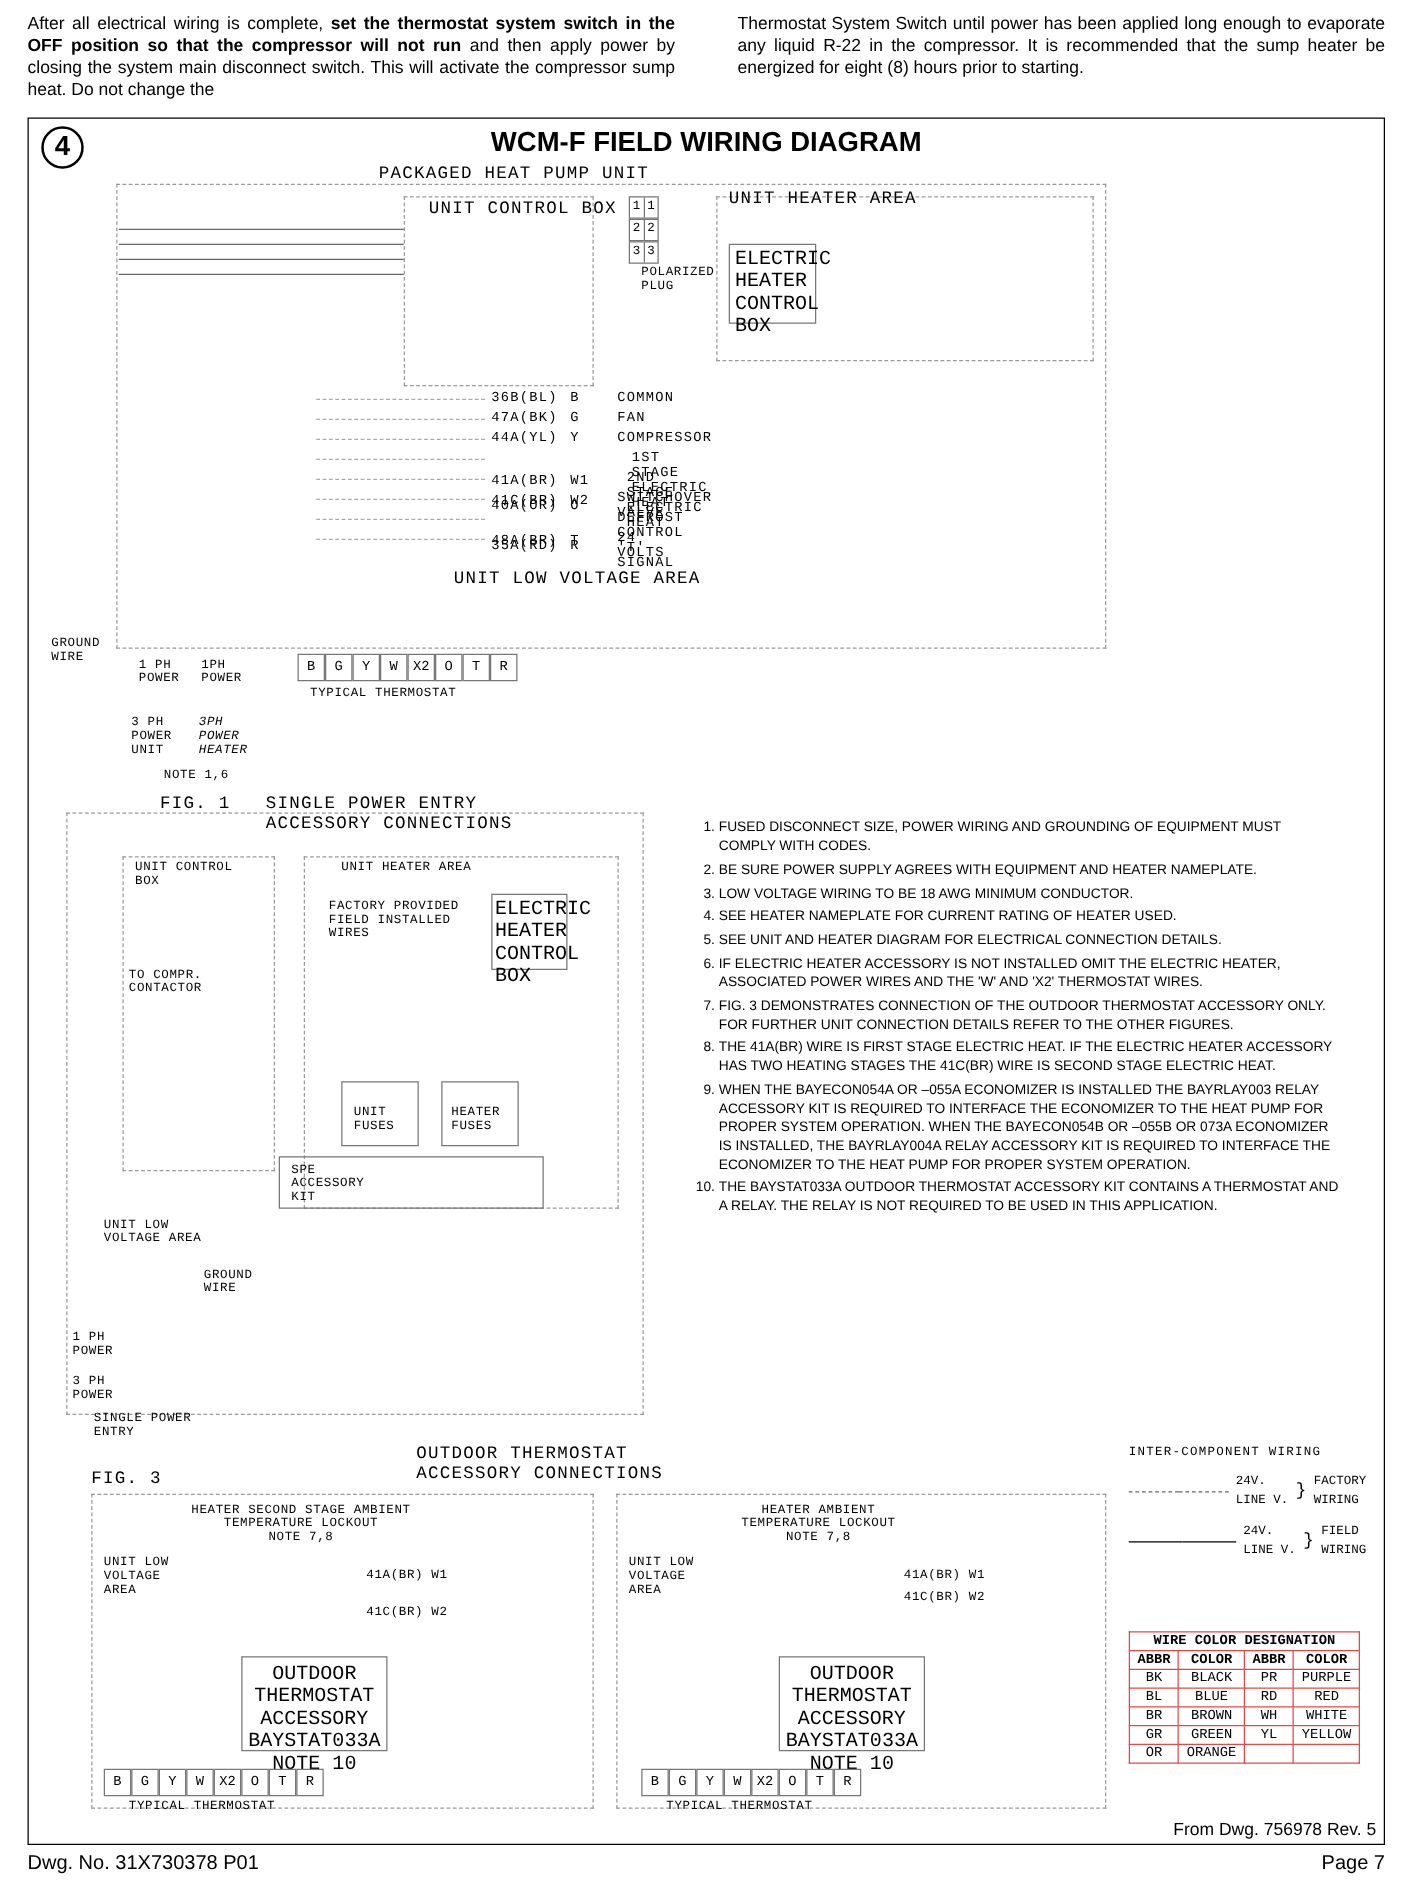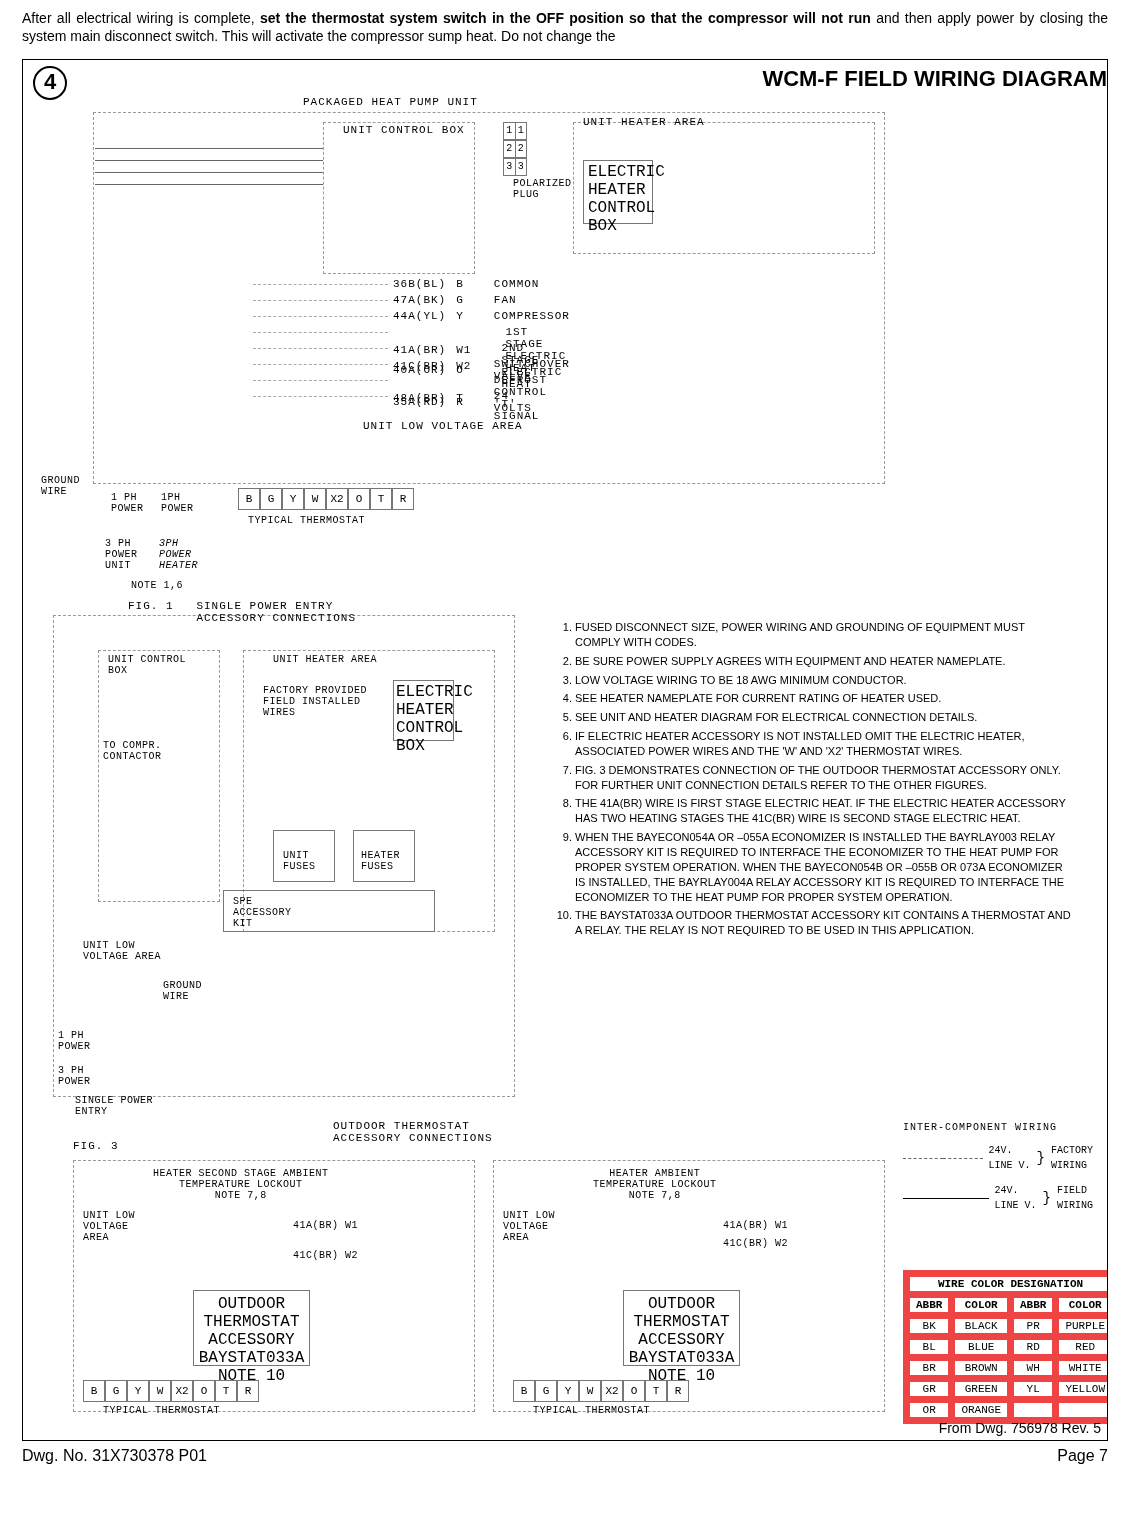--- a/index.html
+++ b/index.html
@@ -34,29 +34,29 @@
     width: 30px; height: 30px;
     border: 2px solid #000;
     border-radius: 50%;
     text-align: center;
     line-height: 28px;
     font-size: 22px;
     font-weight: bold;
   }
 
   .diagram-title {
-    text-align: right;
+    text-align: center;
     font-size: 22px;
     font-weight: bold;
     margin-top: 6px;
   }
 
   .mono {
     font-family: "Courier New", monospace;
-    font-size: 11px;
+    font-size: 14px;
     letter-spacing: 1px;
     color: #000;
     white-space: nowrap;
   }
   .mono-s { font-family:"Courier New",monospace; font-size:10px; letter-spacing:0.5px; white-space:nowrap; }
 
   .label { position: absolute; }
 
   .top-dashed {
     position: absolute;
@@ -111,37 +111,38 @@
   .notes li { margin-bottom:4px; text-align:left; }
 
   
   .from-dwg { position:absolute; right:6px; bottom:4px; font-size:14px; }
 
   
   .page-footer { display:flex; justify-content:space-between; font-size:16px; font-weight:normal; margin-top:6px; }
 
   
   .wct { position:absolute; border-collapse:collapse; font-family:"Courier New",monospace; font-size:11px; }
-  .wct td, .wct th { border:7px solid #ef4444; padding:1px 6px; text-align:center; }
+  .wct td, .wct th { border:1px solid #ef4444; padding:1px 6px; text-align:center; }
 
   
   .legend { position:absolute; left:880px; top:1060px; width:190px; font-family:"Courier New",monospace; font-size:10px; line-height:1.5; }
   .legend .row { display:flex; align-items:center; gap:6px; margin-bottom:2px;}
   .legend .dash { width:45px; border-top:1px dashed #666; }
   .legend .solid { width:45px; border-top:1px solid #000; }
   .dline { position:absolute; height:0; border-top:1px dashed #aaa; }
   .bus   { position:absolute; height:0; border-top:1.5px solid #666; }
 </style>
 </head>
 <body>
 
 <div class="top-text">
   <div>
     <span>After all electrical wiring is complete, </span><span class="bold">set the thermostat system switch in the OFF position so that the compressor will not run</span><span> and then apply power by closing the system main disconnect switch. This will activate the compressor sump heat.  Do not change the</span>
   </div>
+  <div>Thermostat System Switch until power has been applied  long enough to evaporate any liquid R-22 in the compressor.  It is recommended that the sump heater be energized for eight (8) hours prior to starting.</div>
 </div>
 
 <div class="diagram-box">
 
   <div class="step-circle">4</div>
   <div class="diagram-title">WCM-F FIELD WIRING DIAGRAM</div>
 
   <div class="label mono" style="left:280px; top:36px;">PACKAGED HEAT PUMP UNIT</div>
   <div class="top-dashed" style="left:70px; top:52px; width:790px; height:370px;"></div>
 

